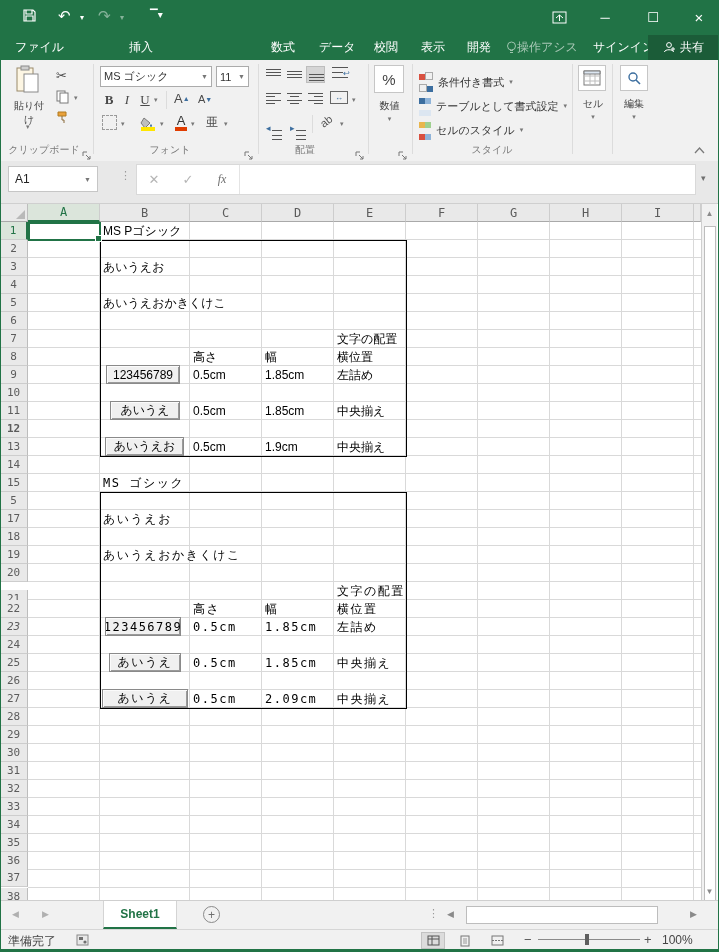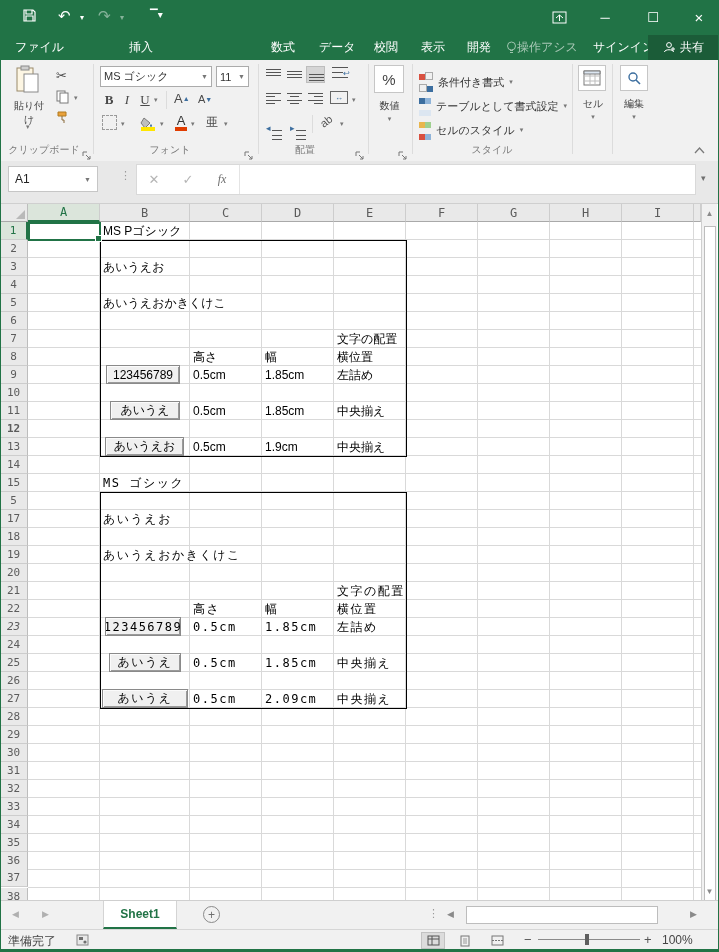--- a/index.html
+++ b/index.html
@@ -386,21 +386,21 @@
         <div class="abs rowhead" style="top: 198px; height: 18px;">11</div>
         <div class="abs rowhead" style="top: 216px; height: 18px; font-weight: bold;">12</div>
         <div class="abs rowhead" style="top: 234px; height: 18px;">13</div>
         <div class="abs rowhead" style="top: 252px; height: 18px;">14</div>
         <div class="abs rowhead" style="top: 270px; height: 18px;">15</div>
         <div class="abs rowhead" style="top: 288px; height: 18px;">5</div>
         <div class="abs rowhead" style="top: 306px; height: 18px;">17</div>
         <div class="abs rowhead" style="top: 324px; height: 18px;">18</div>
         <div class="abs rowhead" style="top: 342px; height: 18px;">19</div>
         <div class="abs rowhead" style="top: 360px; height: 18px;">20</div>
-        <div class="abs rowhead" style="top: 378px; height: 18px;">21</div>
+        <div class="abs rowhead" style="top: 386px; height: 18px;">21</div>
         <div class="abs rowhead" style="top: 396px; height: 18px;">22</div>
         <div class="abs rowhead" style="top: 414px; height: 18px; font-style: italic;">23</div>
         <div class="abs rowhead" style="top: 432px; height: 18px;">24</div>
         <div class="abs rowhead" style="top: 450px; height: 18px; text-align: right;">25</div>
         <div class="abs rowhead" style="top: 468px; height: 18px;">26</div>
         <div class="abs rowhead" style="top: 486px; height: 18px;">27</div>
         <div class="abs rowhead" style="top: 504px; height: 18px;">28</div>
         <div class="abs rowhead" style="top: 522px; height: 18px;">29</div>
         <div class="abs rowhead" style="top: 540px; height: 18px;">30</div>
         <div class="abs rowhead" style="top: 558px; height: 18px;">31</div>

